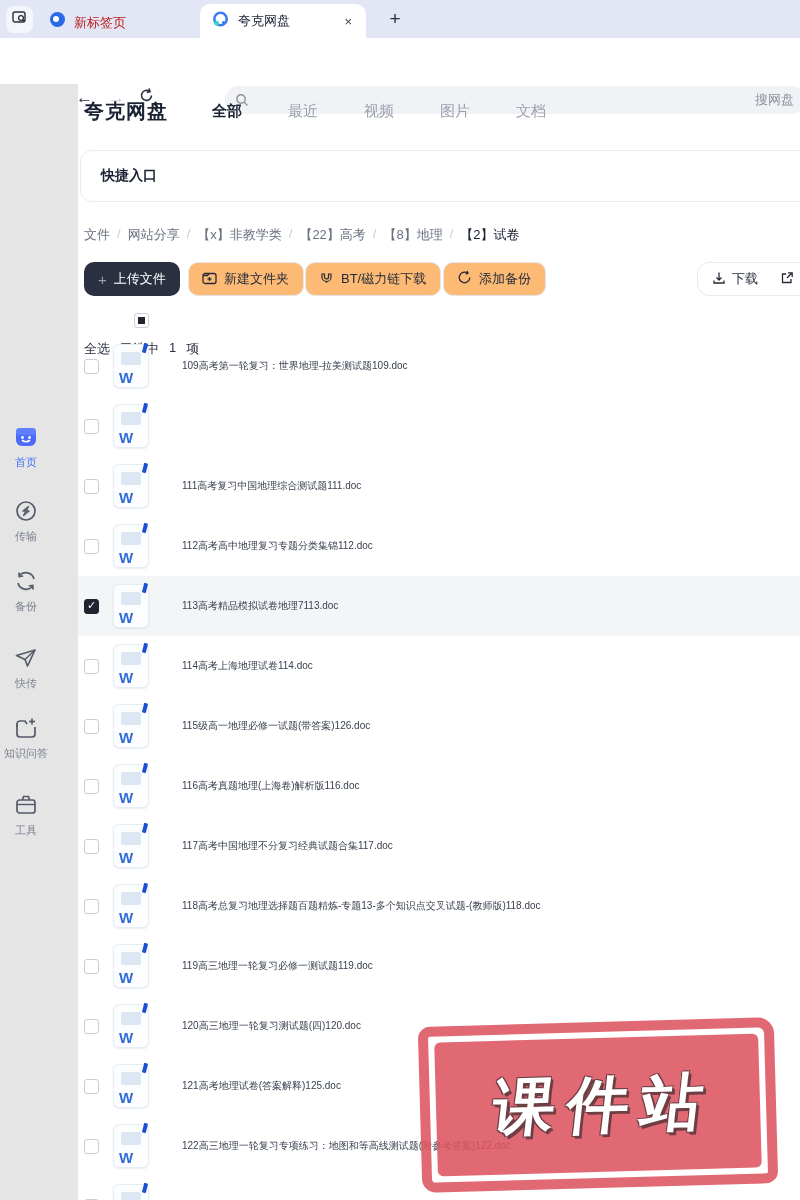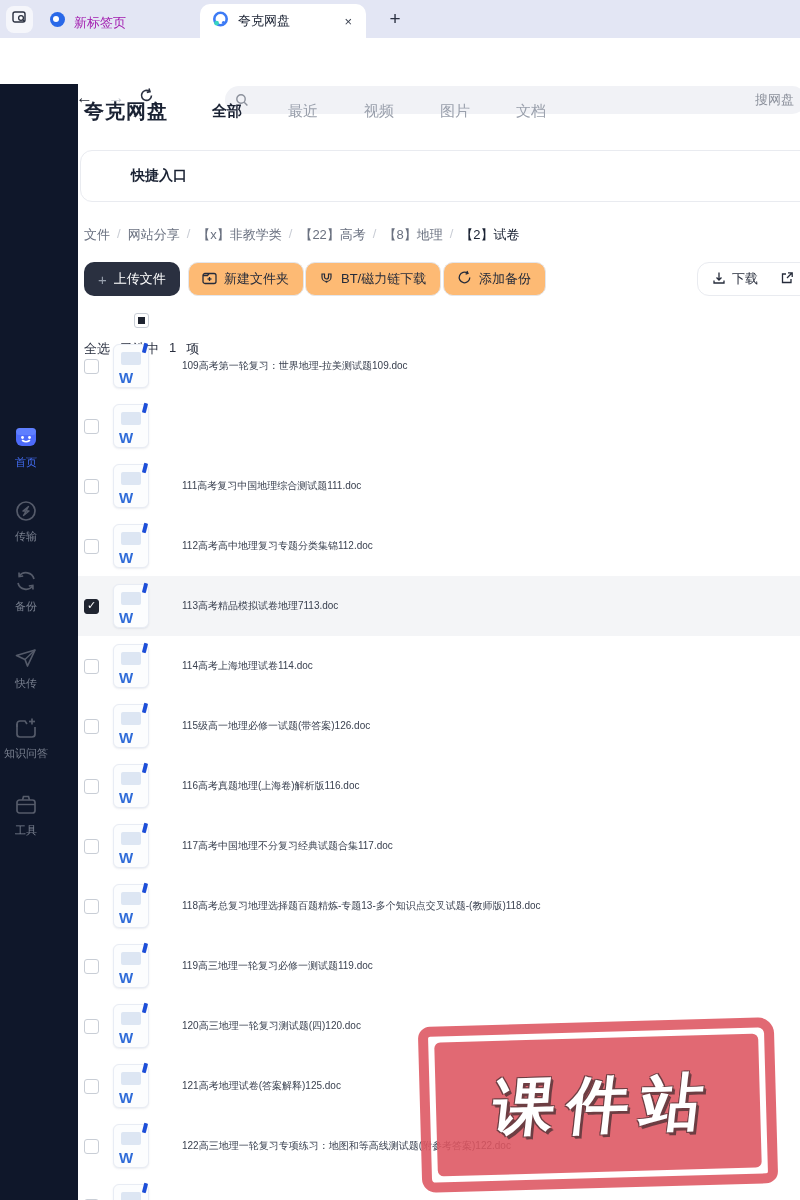--- a/index.html
+++ b/index.html
@@ -7,55 +7,55 @@
     --sel-row:#F4F5F7; --word-blue:#2F6BD8; --ink:#1A2233; --muted:#9AA0AC;
   }
   *{margin:0;padding:0;box-sizing:border-box;font-family:"Liberation Sans","DejaVu Sans",sans-serif;}
   html,body{background:#fff;}
   .screen{position:relative;width:800px;height:1200px;background:#fff;overflow:hidden;}
 
   
   .tabbar{position:absolute;left:0;top:0;width:800px;height:38px;background:#E3E6F4;}
   .tabsearch{position:absolute;left:6px;top:6px;width:27px;height:27px;border-radius:8px;background:rgba(255,255,255,.65);display:flex;align-items:center;justify-content:center;}
   .tab-inactive{position:absolute;left:36px;top:0;height:38px;display:flex;align-items:center;gap:9px;padding:0 14px;}
-  .tab-inactive .tlabel{font-size:13px;color:#a21caf;margin-top:8px;}
+  .tab-inactive .tlabel{font-size:13px;color:#b91c1c;margin-top:8px;}
   .tab-active{position:absolute;left:200px;top:4px;width:166px;height:34px;background:#fff;border-radius:10px 10px 0 0;display:flex;align-items:center;gap:9px;padding:0 12px;}
   .tab-active .tlabel{font-size:13px;color:#1A2233;flex:1;}
   .tab-close{font-size:13px;color:#3A4150;cursor:pointer;padding:0 2px;}
   .tab-plus{position:absolute;left:382px;top:6px;width:26px;height:26px;display:flex;align-items:center;justify-content:center;font-size:19px;color:#2A3040;}
   .bluedot{width:15px;height:15px;border-radius:50%;background:#2968E8;position:relative;}
   .bluedot::after{content:"";position:absolute;left:3px;top:4px;width:6px;height:6px;border-radius:50%;background:#fff;}
 
   
   .toolbar{position:absolute;left:0;top:38px;width:800px;height:46px;background:#fff;}
   .navic{position:absolute;top:50px;font-size:17px;color:#1F2430;}
   .nav-back{left:76px;}
   .nav-fwd{left:108px;color:#C6CAD2;}
   .nav-refresh{left:138px;top:49px;}
   .searchbar{position:absolute;left:225px;top:48px;right:-6px;height:28px;background:#F1F2F6;border-radius:15px;display:flex;align-items:center;padding:0 10px;}
   .searchbar .mag{color:#8B909B;margin-right:8px;display:flex;}
   .searchbar .ph{flex:1;text-align:right;font-size:13px;color:#8B909B;padding-right:2px;}
 
   
-  .sidebar{position:absolute;left:0;top:84px;width:78px;bottom:0;background:#0f172a;text-decoration:underline;}
+  .sidebar{position:absolute;left:0;top:84px;width:78px;bottom:0;background:#e5e5e5;text-decoration:underline;}
   .side-item{position:absolute;left:0;width:52px;display:flex;flex-direction:column;align-items:center;gap:5px;cursor:pointer;}
   .side-item .slabel{font-size:11px;color:#7A8190;white-space:nowrap;}
   .side-item.active .slabel{color:var(--accent);}
   .side-item svg{display:block;}
 
   
   .main{position:absolute;left:78px;top:84px;right:0;bottom:0;}
   .page-head{position:absolute;left:6px;top:14px;display:flex;align-items:center;}
   .page-title{font-size:20px;font-weight:700;color:var(--ink);letter-spacing:1px;}
   .filter-tabs{display:flex;margin-left:44px;gap:46px;}
   .ftab{font-size:15px;color:var(--muted);cursor:pointer;}
   .ftab.active{color:var(--ink);font-weight:700;}
 
   .quick-card{position:absolute;left:2px;top:66px;right:-16px;height:52px;border:1px solid #E9EBF0;border-radius:12px;display:flex;align-items:center;padding-left:20px;}
-  .quick-card .qlabel{font-size:14px;font-weight:700;color:var(--ink);margin-left:30px;}
+  .quick-card .qlabel{font-size:14px;font-weight:700;color:var(--ink);}
 
   .breadcrumb{position:absolute;left:6px;top:142px;font-size:13px;color:#6A7180;display:flex;gap:7px;align-items:flex-start;white-space:nowrap;}
   .crumb{cursor:pointer;}
   .crumb.last{font-weight:400;color:var(--ink);}
   .crumb-sep{color:#C9CDD5;}
 
   .actions{position:absolute;left:6px;top:178px;right:0;height:34px;}
   .btn{height:34px;border-radius:10px;display:inline-flex;align-items:center;gap:7px;font-size:13px;padding:0 14px;cursor:pointer;}
   .btn-dark{position:absolute;left:0;background:var(--dark-btn);color:#fff;}
   .btn-dark .plus{color:#98A0AD;font-size:15px;}

